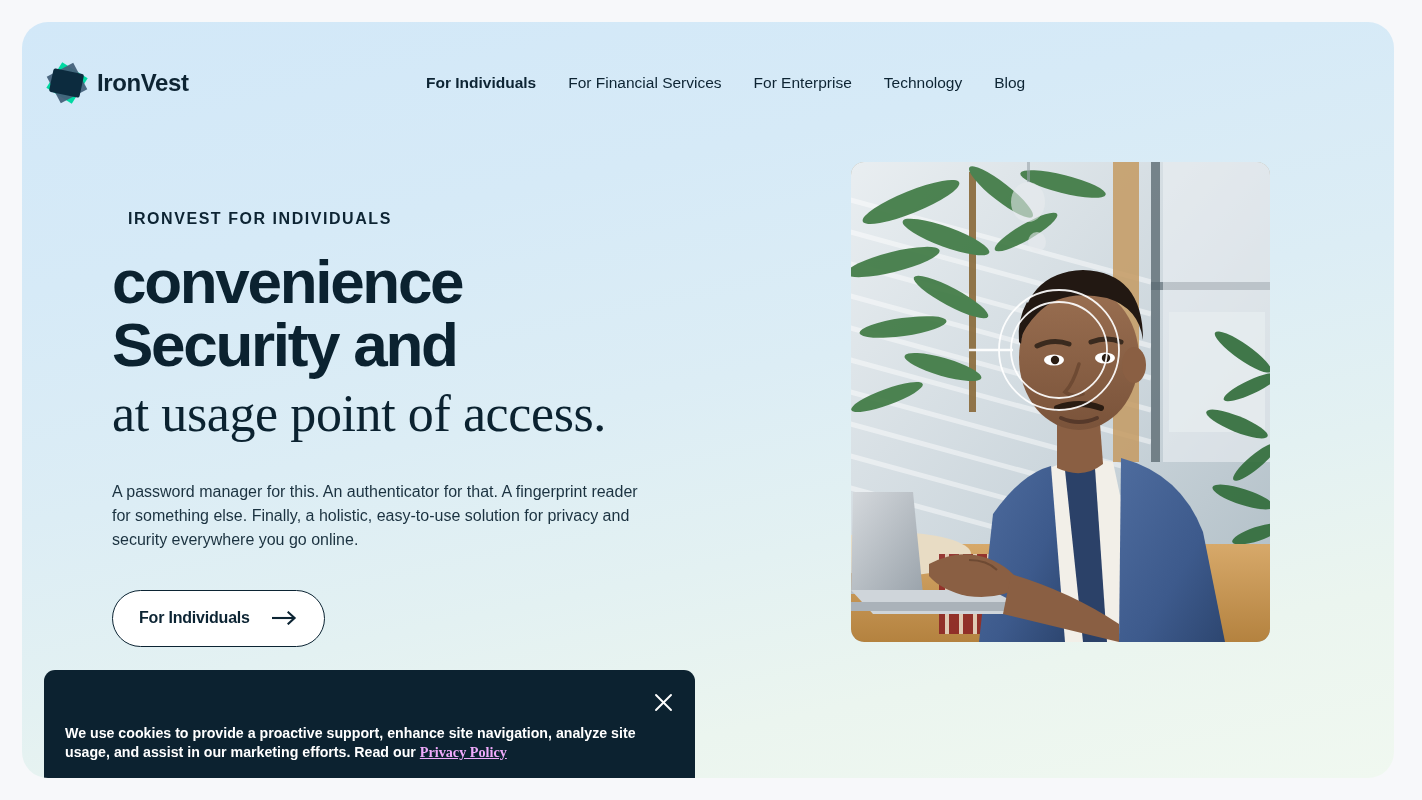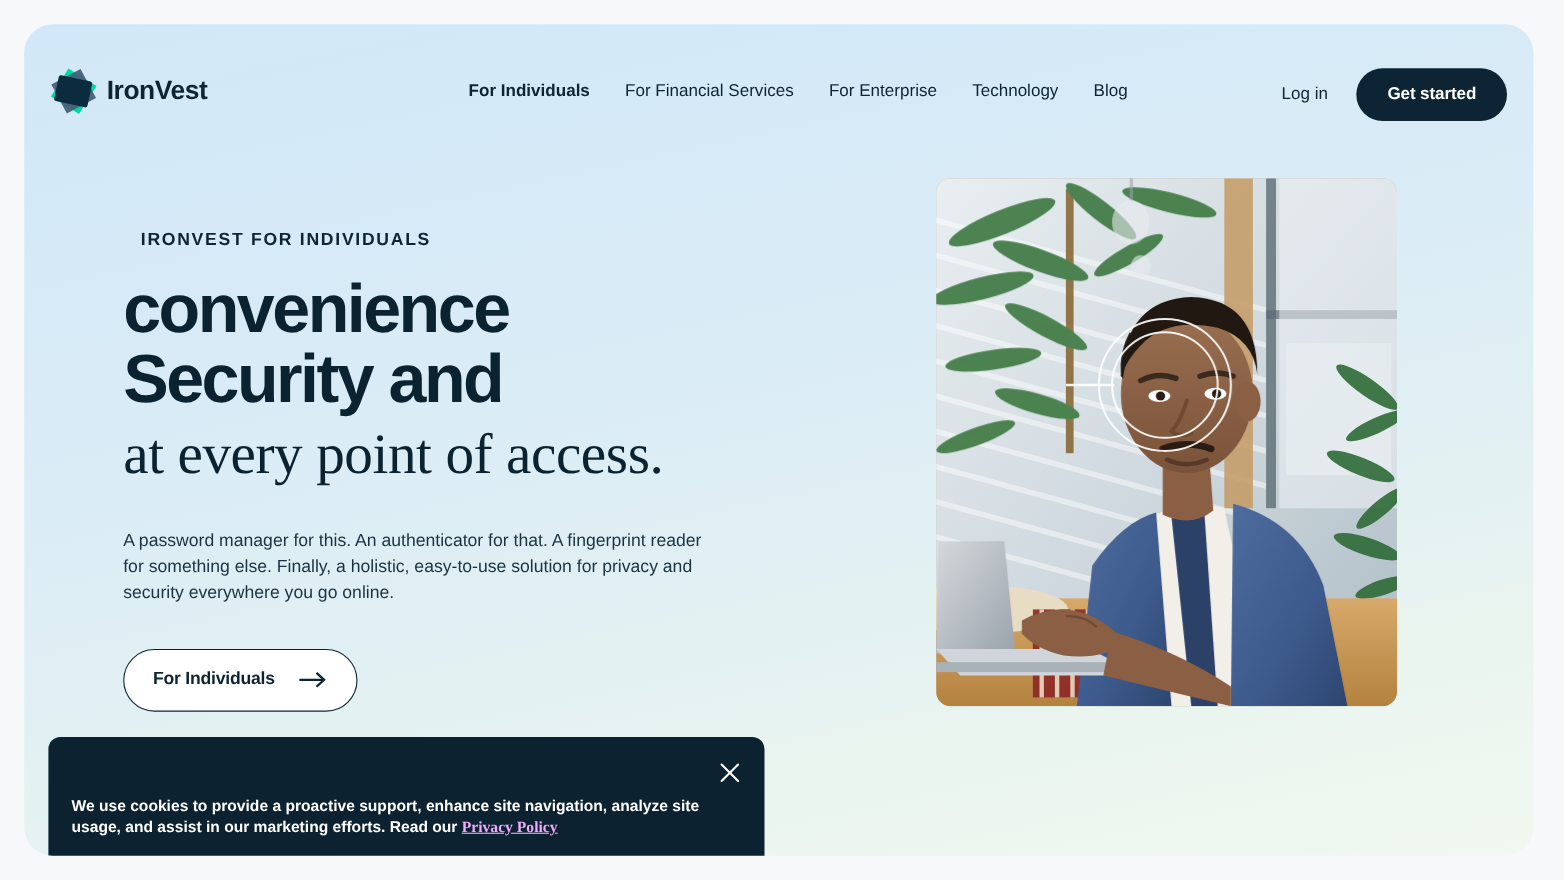--- a/index.html
+++ b/index.html
@@ -285,35 +285,31 @@
     </a>
 
     <nav class="main-nav">
       <a class="nav-link is-active">For Individuals</a>
       <a class="nav-link">For Financial Services</a>
       <a class="nav-link">For Enterprise</a>
       <a class="nav-link">Technology</a>
       <a class="nav-link">Blog</a>
     </nav>
 
-    <div class="header-actions">
-      <a class="login-link">Log in</a>
-      <button class="btn-primary">Get started</button>
-    </div>
   </header>
 
   <section class="hero">
 
     <div class="hero-copy">
       <p class="eyebrow">IRONVEST FOR INDIVIDUALS</p>
 
       <h1 class="hero-title">
         <span class="bold-line">convenience</span>
         <span class="bold-line">Security and</span>
-        <span class="serif-line">at every point of access.</span>
+        <span class="serif-line">at usage point of access.</span>
       </h1>
 
       <p class="hero-desc">A password manager for this. An authenticator for that. A fingerprint reader for something else. Finally, a holistic, easy-to-use solution for privacy and security everywhere you go online.</p>
 
       <button class="btn-ghost">
         <span>For Individuals</span>
         <span class="arrow">
           <svg width="26" height="14" viewBox="0 0 26 14" aria-hidden="true">
             <line x1="0" y1="7" x2="22" y2="7" stroke="#0c2433" stroke-width="2.1"></line>
             <polyline points="16.5,1.4 22.6,7 16.5,12.6" fill="none" stroke="#0c2433" stroke-width="2.1" stroke-linecap="square"></polyline>

